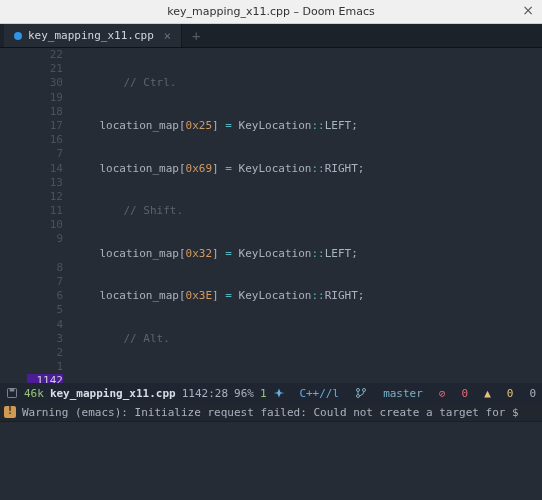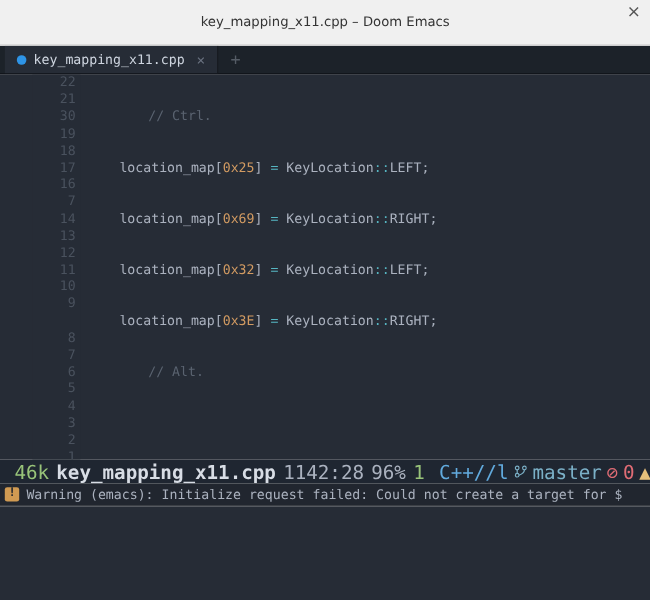--- a/index.html
+++ b/index.html
@@ -8,21 +8,21 @@
       background: #d8d8d8;
       font-family: "DejaVu Sans Mono", Menlo, Consolas, monospace;
       font-size: 11px; overflow: hidden;
     }
     .window {
       width: 542px; height: 500px;
       background: #f5f5f5;
       display: flex; flex-direction: column;
     }
     .titlebar {
-      height: 38px; background: #f0f0f0;
+      height: 24px; background: #f0f0f0;
       border-bottom: 1px solid #d0d0d0;
       display: flex; align-items: center; justify-content: center;
       position: relative;
       font-family: "Segoe UI", "DejaVu Sans", sans-serif;
       font-size: 11px; color: #333;
     }
     .titlebar .close {
       position: absolute; right: 8px; top: 2px;
       font-size: 14px; color: #555; cursor: default;
     }
@@ -57,31 +57,31 @@
     .gutter .current { color: #c8cfd8; background: #4c1d95; }
     .code { flex: 1; color: #abb2bf; white-space: pre; }
     .code .row { height: 14.2px; padding-left: 6px; }
     .c-comment { color: #5a6370; margin-left: 24px; }
     .c-var { color: #abb2bf; margin-top: 32px; }
     .c-num { color: #d29b62; margin-top: 18px; }
     .c-op { color: #56b6c2; }
     .modeline {
       height: 20px; background: #1f2631;
       display: flex; align-items: center;
-      font-size: 16px; color: #abb2bf;
+      font-size: 11px; color: #abb2bf;
       padding: 0 6px; gap: 6px; overflow: hidden;
     }
     .ml-box { color: #98c379; }
     .ml-fname { color: #d8dde5; font-weight: bold; }
     .ml-minor { color: #62ABDE; }
     .ml-check { color: #98c379; }
     .ml-branch { color: #7bb0c7; }
     .ml-err { color: #e06c75; }
     .ml-warn { color: #e5c07b; }
-    .ml-right { margin-left: auto; display: flex; gap: 4px; align-items: center; }
+    .ml-right { margin-left: auto; display: flex; gap: 16px; align-items: center; }
     .minibuffer {
       height: 18px; background: #21262f;
       display: flex; align-items: center;
       font-size: 11px; color: #abb2bf;
       padding: 0 4px; overflow: hidden; white-space: nowrap;
     }
     .mb-icon { width: 12px; height: 12px; background: #d09a52; border-radius: 2px; display: inline-block; margin-right: 6px; position: relative; }
     .mb-icon::after { content: "!"; position: absolute; left: 3px; top: -1px; color: #21262f; font-weight: bold; font-size: 10px; }
     .bottom-space { flex-shrink: 0; height: 78px; background: #262c36; }
     .spacer-line { height: 1px; background: #1a1f26; }
@@ -130,20 +130,21 @@
       <div>4</div>
       <div>3</div>
       <div>2</div>
       <div>1</div>
       <div class="current">1142</div>
     </div>
     <div class="code">
       <div class="row">    <span class="c-comment">// Ctrl.</span></div>
       <div class="row">    <span class="c-var">location_map[</span><span class="c-num">0x25</span><span class="c-var">] </span><span class="c-op">=</span><span class="c-var"> KeyLocation</span><span class="c-op">::</span><span class="c-var">LEFT;</span></div>
       <div class="row">    <span class="c-var">location_map[</span><span class="c-num">0x69</span><span class="c-var">] </span><span class="c-op">=</span><span class="c-var"> KeyLocation</span><span class="c-op">::</span><span class="c-var">RIGHT;</span></div>
+      <div class="row">    <span class="c-comment">// Shift.</span></div>
       <div class="row">    <span class="c-var">location_map[</span><span class="c-num">0x32</span><span class="c-var">] </span><span class="c-op">=</span><span class="c-var"> KeyLocation</span><span class="c-op">::</span><span class="c-var">LEFT;</span></div>
       <div class="row">    <span class="c-var">location_map[</span><span class="c-num">0x3E</span><span class="c-var">] </span><span class="c-op">=</span><span class="c-var"> KeyLocation</span><span class="c-op">::</span><span class="c-var">RIGHT;</span></div>
       <div class="row">    <span class="c-comment">// Alt.</span></div>
       
       
       
       
       
       
       

